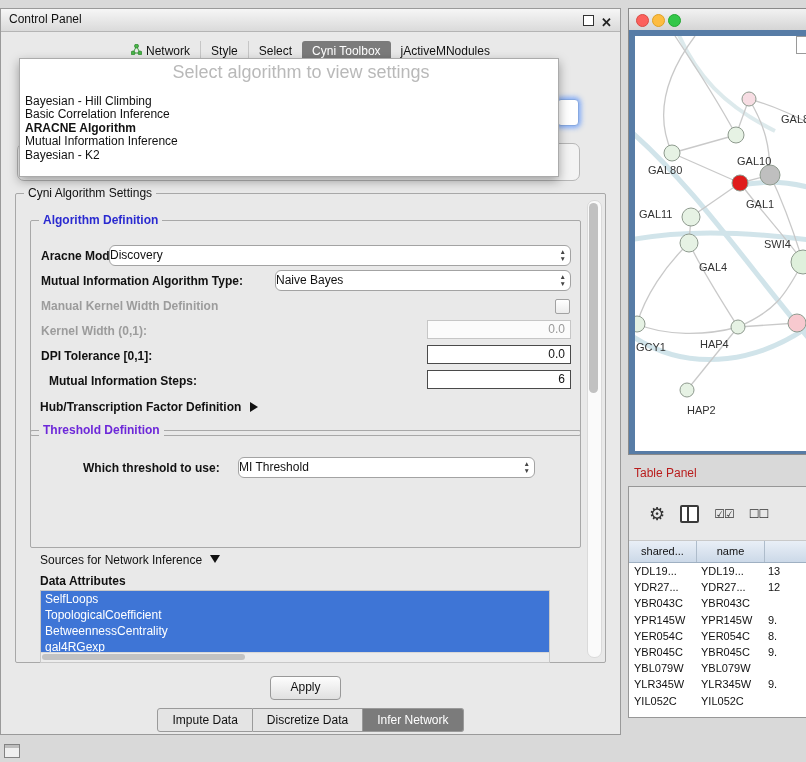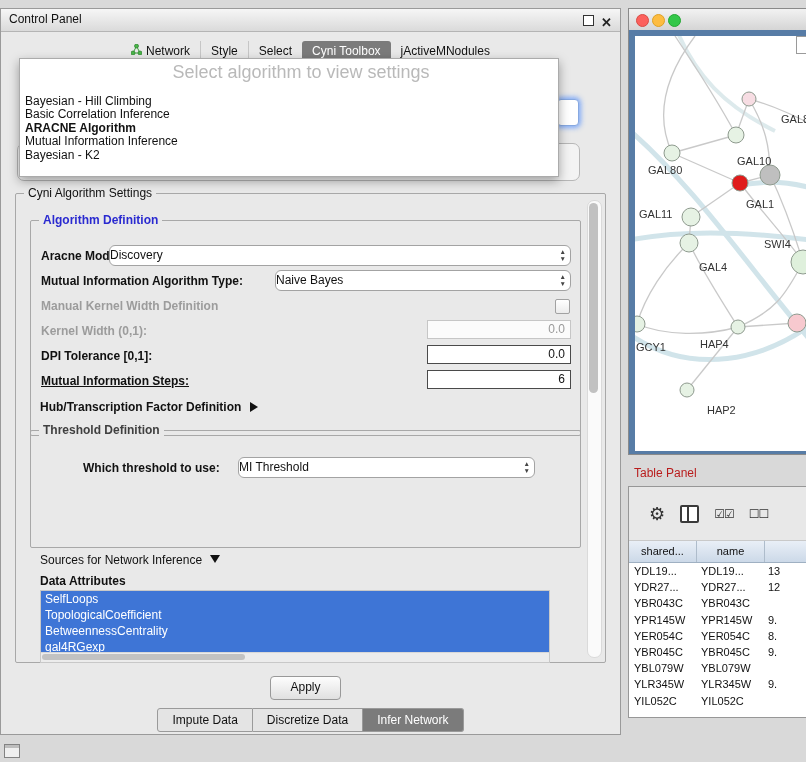--- a/index.html
+++ b/index.html
@@ -32,21 +32,21 @@
   .popup .item.sel{font-weight:bold;}
   .combo-under{position:absolute;left:16px;top:134px;width:561px;height:36px;background:#f3f3f3;
       border:1px solid #b7b7b7;border-radius:7px;z-index:1;}
   .combo-frag{position:absolute;left:556px;top:90px;width:20px;height:25px;background:#fff;
       border:1px solid #87a8e0;border-radius:4px;box-shadow:0 0 5px 2px rgba(110,160,250,.85);z-index:40;}
 
   
   .group{position:absolute;border:1px solid #a8a8a8;border-radius:2px;box-sizing:border-box;}
   .gtitle{position:absolute;top:-8px;left:8px;background:#e9e9e9;padding:0 4px;white-space:nowrap;}
   .gtitle.blue{color:#2a2ad0;font-weight:bold;}
-  .gtitle.green{color:#404040;font-weight:bold;}
+  .gtitle.green{color:#6d28d9;font-weight:bold;}
 
   .cyni{left:14px;top:184px;width:591px;height:470px;}
   .algo{left:14px;top:26px;width:551px;height:216px;}
   .thr{left:14px;top:236px;width:551px;height:118px;}
   .misub{left:10px;top:56px;width:531px;height:54px;}
 
   .lbl{position:absolute;font-weight:bold;white-space:nowrap;}
   .lbl.dis{color:#9c9c9c;}
 
   .combo{position:absolute;background:#fff;border:1px solid #a3a3a3;border-radius:6px;
@@ -196,21 +196,21 @@
 
         <span class="lbl dis" style="left:10px;top:78px;">Manual Kernel Width Definition</span>
         <span class="checkbox" style="left:524px;top:78px;"></span>
 
         <span class="lbl dis" style="left:10px;top:103px;">Kernel Width (0,1):</span>
         <div class="field dis" style="left:396px;top:99px;">0.0</div>
 
         <span class="lbl" style="left:10px;top:128px;">DPI Tolerance [0,1]:</span>
         <div class="field strong" style="left:396px;top:124px;">0.0</div>
 
-        <span class="lbl" style="left:10px;top:153px;text-decoration:underline;">Mutual Information Steps:</span>
+        <span class="lbl" style="left:18px;top:153px;">Mutual Information Steps:</span>
         <div class="field strong" style="left:396px;top:149px;">6</div>
       </div>
 
       <div style="position:absolute;left:24px;top:206px;">
         <span class="lbl" style="position:static;">Hub/Transcription Factor Definition</span><span class="tri-right"></span>
       </div>
 
       <div class="group thr">
         <span class="gtitle green">Threshold Definition</span>
 
@@ -309,21 +309,21 @@
         <div id="netLabels">
             <div class="nlabel" style="left: 146px; top: 77px;">GAL80</div>
             <div class="nlabel" style="left: 13px; top: 128px;">GAL80</div>
             <div class="nlabel" style="left: 102px; top: 119px;">GAL10</div>
             <div class="nlabel" style="left: 4px; top: 172px;">GAL11</div>
             <div class="nlabel" style="left: 111px; top: 162px;">GAL1</div>
             <div class="nlabel" style="left: 129px; top: 202px;">SWI4</div>
             <div class="nlabel" style="left: 64px; top: 225px;">GAL4</div>
             <div class="nlabel" style="left: 1px; top: 305px;">GCY1</div>
             <div class="nlabel" style="left: 65px; top: 302px;">HAP4</div>
-            <div class="nlabel" style="left: 52px; top: 368px; margin-left: 20px;">HAP2</div>
+            <div class="nlabel" style="left: 52px; top: 368px;">HAP2</div>
           </div>
       </div>
     </div>
   </div>
 
   <div class="tp-title">Table Panel</div>
 
   <div class="tablew">
     <div class="t-toolbar">
       <span class="gear">⚙</span>

